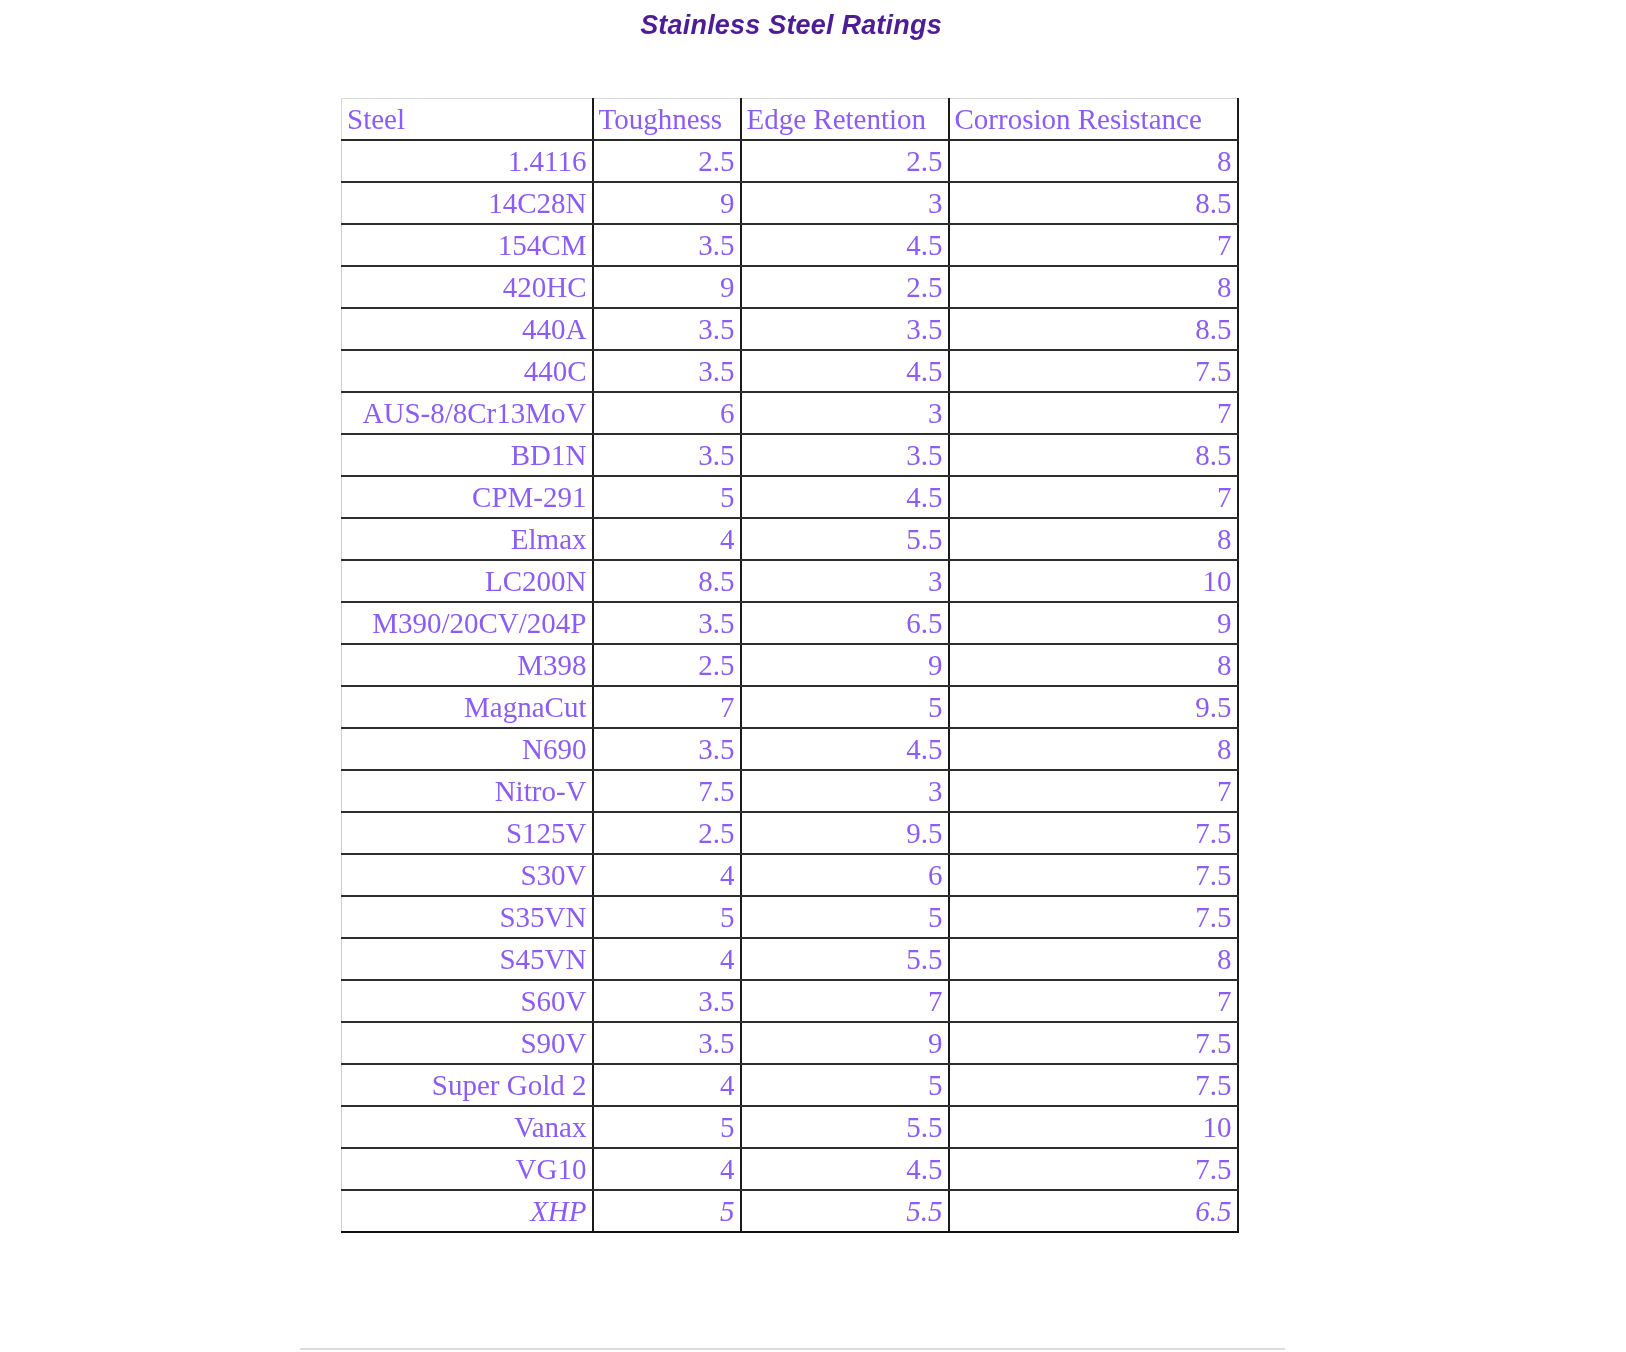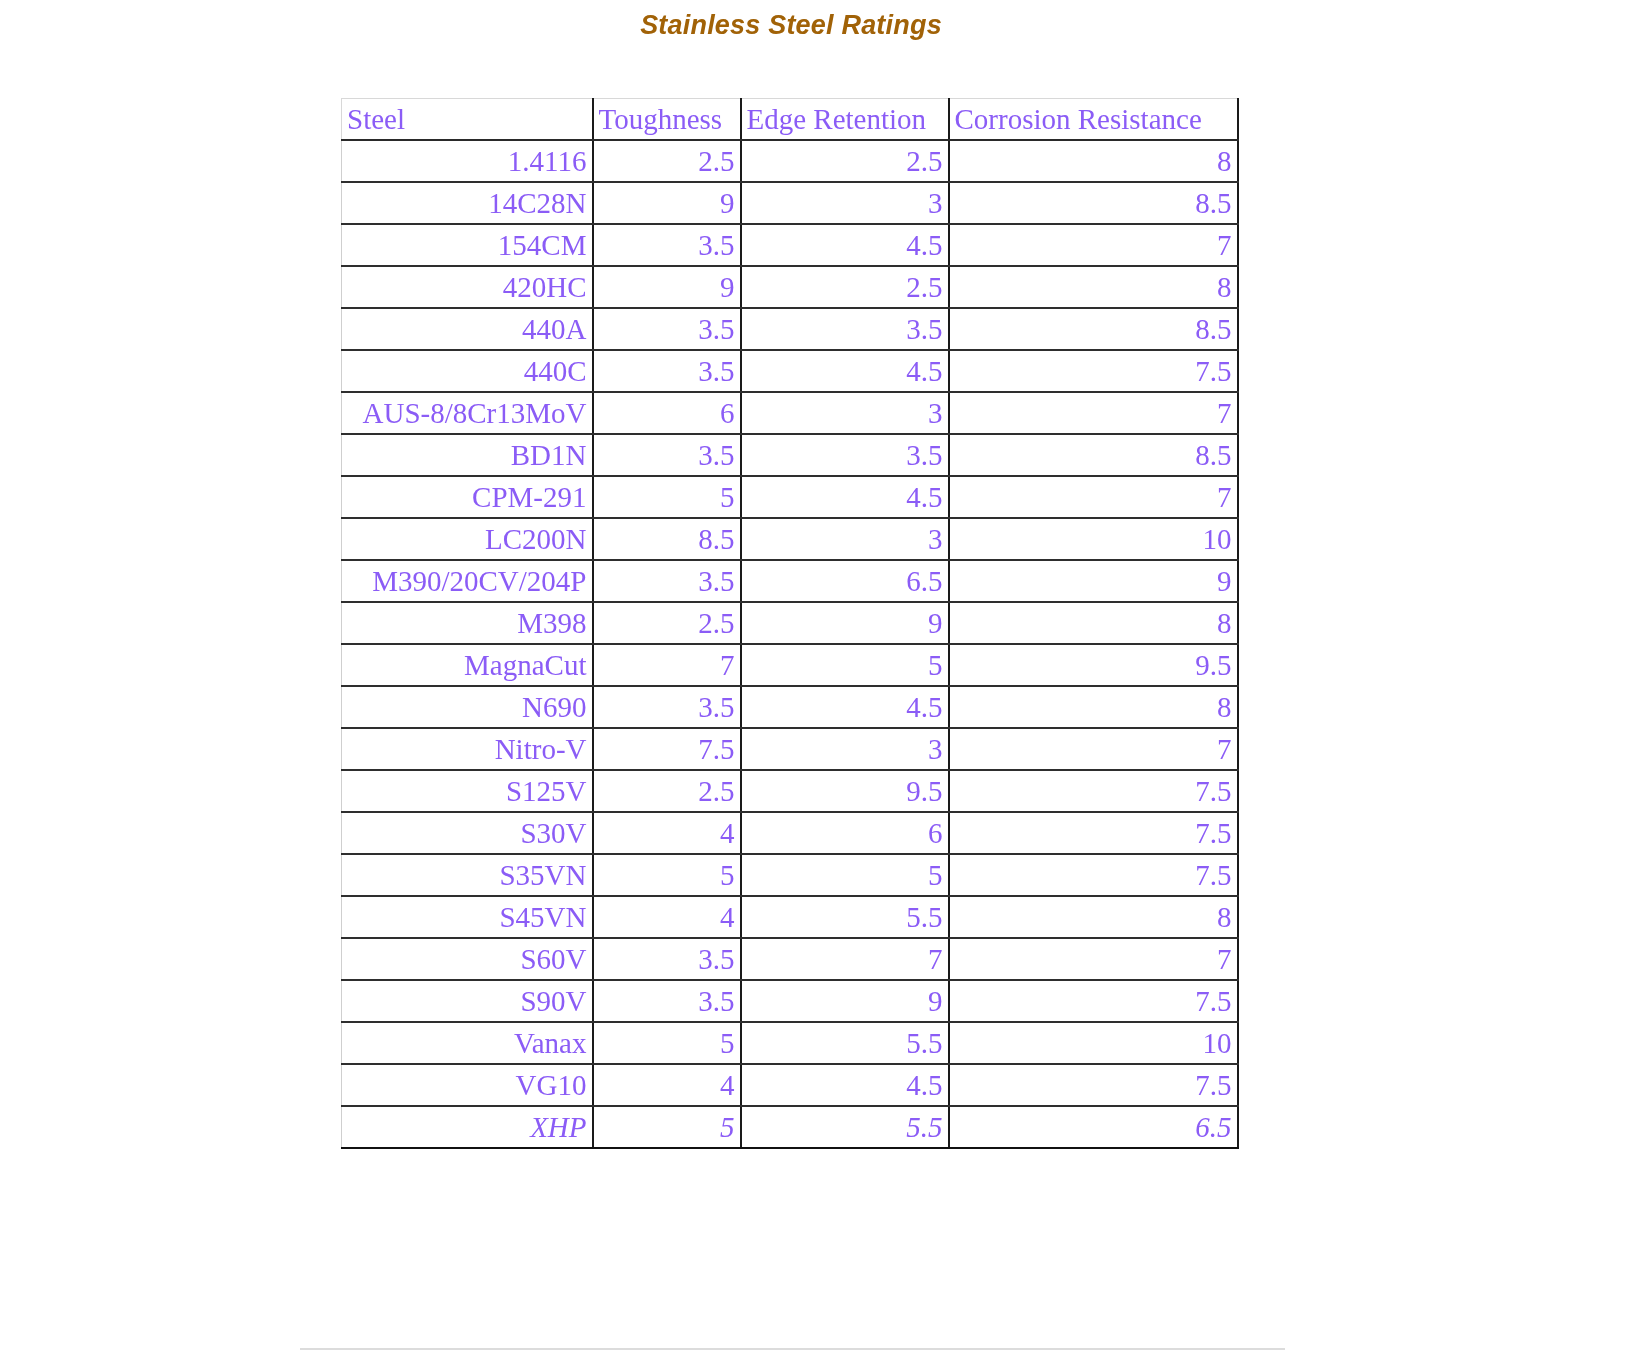--- a/index.html
+++ b/index.html
@@ -16,21 +16,21 @@
   .title {
     position: absolute;
     left: 0;
     top: 10px;
     width: 1582px;
     text-align: center;
     font-family: "Liberation Sans", sans-serif;
     font-weight: bold;
     font-style: italic;
     font-size: 27px;
-    color: #a16207;
+    color: #4c1d95;
     letter-spacing: 0.2px;
   }
   .table-wrap {
     position: absolute;
     left: 341px;
     top: 98px;
   }
   table {
     border-collapse: collapse;
     font-family: "Liberation Serif", serif;
@@ -147,20 +147,26 @@
           <td>3.5</td>
           <td>8.5</td>
         </tr>
         <tr>
           <td class="first">CPM-291</td>
           <td>5</td>
           <td>4.5</td>
           <td>7</td>
         </tr>
         <tr>
+          <td class="first">Elmax</td>
+          <td>4</td>
+          <td>5.5</td>
+          <td>8</td>
+        </tr>
+        <tr>
           <td class="first">LC200N</td>
           <td>8.5</td>
           <td>3</td>
           <td>10</td>
         </tr>
         <tr>
           <td class="first">M390/20CV/204P</td>
           <td>3.5</td>
           <td>6.5</td>
           <td>9</td>
@@ -216,20 +222,26 @@
         <tr>
           <td class="first">S60V</td>
           <td>3.5</td>
           <td>7</td>
           <td>7</td>
         </tr>
         <tr>
           <td class="first">S90V</td>
           <td>3.5</td>
           <td>9</td>
+          <td>7.5</td>
+        </tr>
+        <tr>
+          <td class="first">Super Gold 2</td>
+          <td>4</td>
+          <td>5</td>
           <td>7.5</td>
         </tr>
         <tr>
           <td class="first">Vanax</td>
           <td>5</td>
           <td>5.5</td>
           <td>10</td>
         </tr>
         <tr>
           <td class="first">VG10</td>

